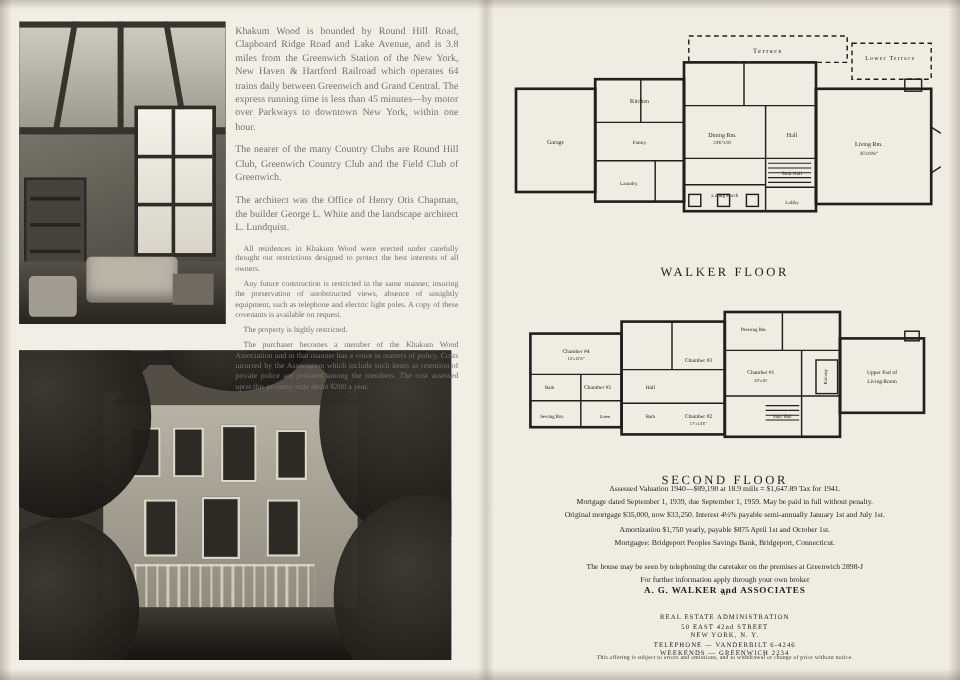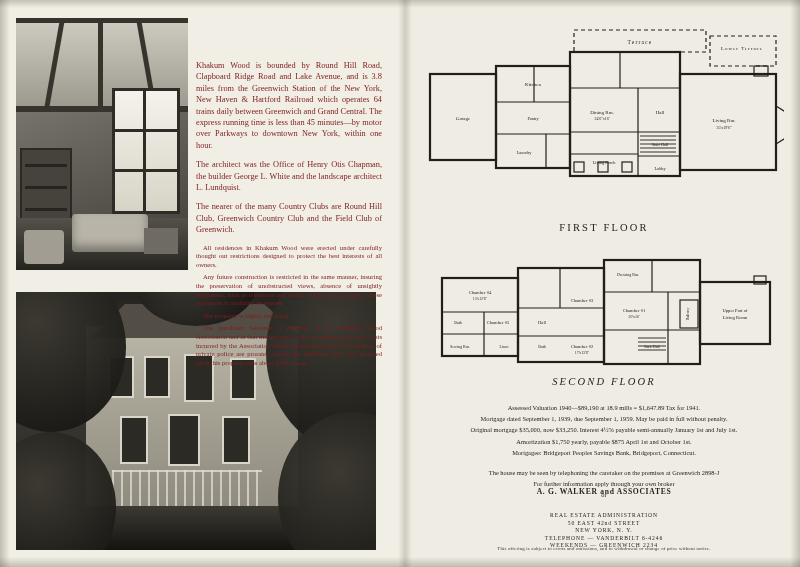--- a/index.html
+++ b/index.html
@@ -145,22 +145,21 @@
   }
   .ext-ground {
     position:absolute; left:0; bottom:0; width:360px; height:44px;
     background: linear-gradient(to bottom, #3c3a33, #141310);
   }
 
   
   .text-col {
     position: absolute;
     left: 196px; top: 20px; width: 186px;
-    color: #7f1d1d;
-    margin-top: 40px;
+    color: #737373;
   }
   .text-col p {
     margin: 0 0 8px 0;
     font-size: 8.3px;
     line-height: 11.4px;
     text-align: justify;
   }
   .sec-head {
     margin: 12px 0 6px 0;
     font-size: 9.6px;
@@ -180,21 +179,21 @@
   
   .plan-wrap { position:absolute; }
   #plan-first { left: 424px; top: 22px; width: 360px; height: 192px; }
   #plan-second { left: 424px; top: 252px; width: 360px; height: 128px; }
   .plan-svg { display:block; width:100%; height:100%; }
   .plan-title {
     position:absolute; width: 360px; text-align:center;
     font-size: 10.5px; letter-spacing: 2.2px; color:#221e1a;
   }
   #title-first { left: 424px; top: 222px; }
-  #title-second { left: 424px; top: 376px; font-style: italic; }
+  #title-second { left: 424px; top: 395px; }
 
   .finance {
     position:absolute; left: 430px; top: 404px; width: 348px;
     color:#231f1b; text-align:center;
   }
   .finance p {
     margin: 0 0 3px 0;
     font-size: 6.4px;
     line-height: 8.2px;
   }
@@ -262,22 +261,22 @@
     <div class="ext-ground"></div>
     <div class="ext-foliage" style="left:-40px;top:-30px;width:150px;height:170px;"></div>
     <div class="ext-foliage" style="left:250px;top:-40px;width:170px;height:200px;"></div>
     <div class="ext-foliage" style="left:-30px;top:140px;width:130px;height:150px;"></div>
     <div class="ext-foliage" style="left:262px;top:120px;width:150px;height:170px;"></div>
     <div class="ext-foliage" style="left:120px;top:-46px;width:120px;height:80px;"></div>
   </div>
 
   <div class="text-col">
     <p>Khakum Wood is bounded by Round Hill Road, Clapboard Ridge Road and Lake Avenue, and is 3.8 miles from the Greenwich Station of the New York, New Haven &amp; Hartford Railroad which operates 64 trains daily between Greenwich and Grand Central. The express running time is less than 45 minutes—by motor over Parkways to downtown New York, within one hour.</p>
+    <p>The nearer of the many Country Clubs are Round Hill Club, Greenwich Country Club and the Field Club of Greenwich.</p>
     <p>The architect was the Office of Henry Otis Chapman, the builder George L. White and the landscape architect L. Lundquist.</p>
-    <p>The nearer of the many Country Clubs are Round Hill Club, Greenwich Country Club and the Field Club of Greenwich.</p>
 
 
     <div class="fine">
       <p>All residences in Khakum Wood were erected under carefully thought out restrictions designed to protect the best interests of all owners.</p>
       <p>Any future construction is restricted in the same manner, insuring the preservation of unobstructed views, absence of unsightly equipment, such as telephone and electric light poles. A copy of these covenants is available on request.</p>
       <p>The property is highly restricted.</p>
       <p>The purchaser becomes a member of the Khakum Wood Association and in that manner has a voice in matters of policy. Costs incurred by the Association which include such items as retention of private police are prorated among the members. The cost assessed upon this property runs about $200 a year.</p>
     </div>
   </div>
 
@@ -337,21 +336,21 @@
         <text x="300" y="100">Living Rm.</text>
         <text x="300" y="107" font-size="4">35'x19'6"</text>
         <text x="236" y="124" font-size="4.3">Stair Hall</text>
         <text x="180" y="142" font-size="4.3">Living Porch</text>
         <text x="236" y="148" font-size="4.3">Lobby</text>
         <text x="109" y="98" font-size="4.3">Pantry</text>
         <text x="100" y="132" font-size="4.3">Laundry</text>
       </g>
     </svg>
   </div>
-  <div class="plan-title" id="title-first">FIRST FLOOR</div>
+  <div class="plan-title" id="title-first">WALKER FLOOR</div>
 
   <div class="plan-wrap" id="plan-second">
     <svg class="plan-svg" viewBox="0 0 360 128" xmlns="http://www.w3.org/2000/svg">
       <g fill="none" stroke="#221e1a" stroke-width="2.2">
         <rect x="18" y="26" width="76" height="78"></rect>
         <rect x="94" y="16" width="86" height="94"></rect>
         <rect x="180" y="8" width="96" height="104"></rect>
         <rect x="276" y="30" width="70" height="62"></rect>
       </g>
       <g fill="none" stroke="#221e1a" stroke-width="1.2">

